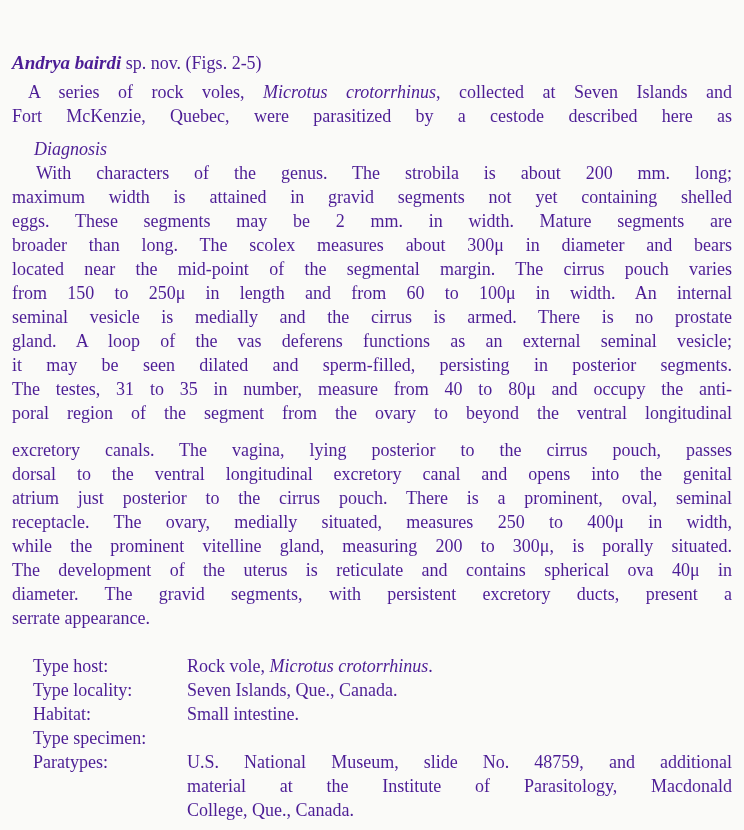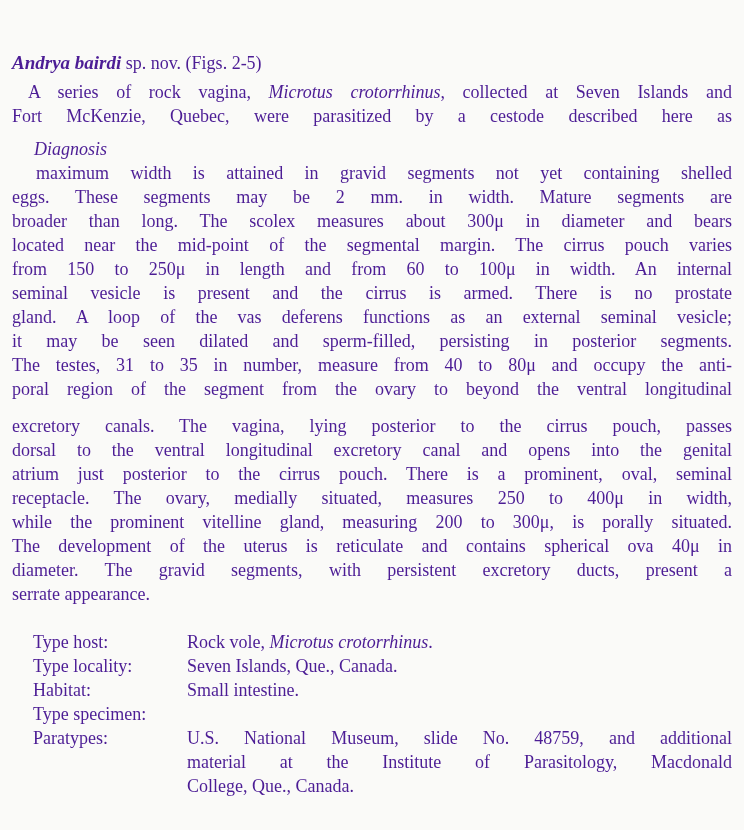--- a/index.html
+++ b/index.html
@@ -69,33 +69,34 @@
 </head>
 <body style="background: rgb(250, 250, 248);">
 
 <div class="page" style="color: #4c1d95; margin-top: 41px;">
 
   <div class="title">
       <div class="tline"><span class="bi">Andrya bairdi</span><span class="r"> sp. nov. (Figs. 2-5)</span></div>
     </div>
 
   <div class="para ind16">
-      <div class="tline jfull"><span class="r">A series of rock vagina, </span><span class="i">Microtus crotorrhinus</span><span class="r">, collected at Seven Islands and</span></div>
+      <div class="tline jfull"><span class="r">A series of rock voles, </span><span class="i">Microtus crotorrhinus</span><span class="r">, collected at Seven Islands and</span></div>
       <div class="tline jfull"><span class="r">Fort McKenzie, Quebec, were parasitized by a cestode described here as</span></div>
     </div>
 
   <div class="heading">Diagnosis</div>
 
   <div class="para ind24">
+      <div class="tline jfull"><span class="r">With characters of the genus.  The strobila is about 200 mm. long;</span></div>
       <div class="tline jfull"><span class="r">maximum width is attained in gravid segments not yet containing shelled</span></div>
       <div class="tline jfull"><span class="r">eggs.  These segments may be 2 mm. in width.  Mature segments are</span></div>
       <div class="tline jfull"><span class="r">broader than long.  The scolex measures about 300μ in diameter and bears</span></div>
       <div class="tline jfull"><span class="r">located near the mid-point of the segmental margin.  The cirrus pouch varies</span></div>
       <div class="tline jfull"><span class="r">from 150 to 250μ in length and from 60 to 100μ in width.  An internal</span></div>
-      <div class="tline jfull"><span class="r">seminal vesicle is present and the cirrus is armed.  There is no prostate</span></div>
+      <div class="tline jfull"><span class="r">seminal vesicle is medially and the cirrus is armed.  There is no prostate</span></div>
       <div class="tline jfull"><span class="r">gland.  A loop of the vas deferens functions as an external seminal vesicle;</span></div>
       <div class="tline jfull"><span class="r">it may be seen dilated and sperm-filled, persisting in posterior segments.</span></div>
       <div class="tline jfull"><span class="r">The testes, 31 to 35 in number, measure from 40 to 80μ and occupy the anti-</span></div>
       <div class="tline jfull"><span class="r">poral region of the segment from the ovary to beyond the ventral longitudinal</span></div>
     </div>
 
   <div class="para block2">
       <div class="tline jfull"><span class="r">excretory canals.  The vagina, lying posterior to the cirrus pouch, passes</span></div>
       <div class="tline jfull"><span class="r">dorsal to the ventral longitudinal excretory canal and opens into the genital</span></div>
       <div class="tline jfull"><span class="r">atrium just posterior to the cirrus pouch.  There is a prominent, oval, seminal</span></div>

